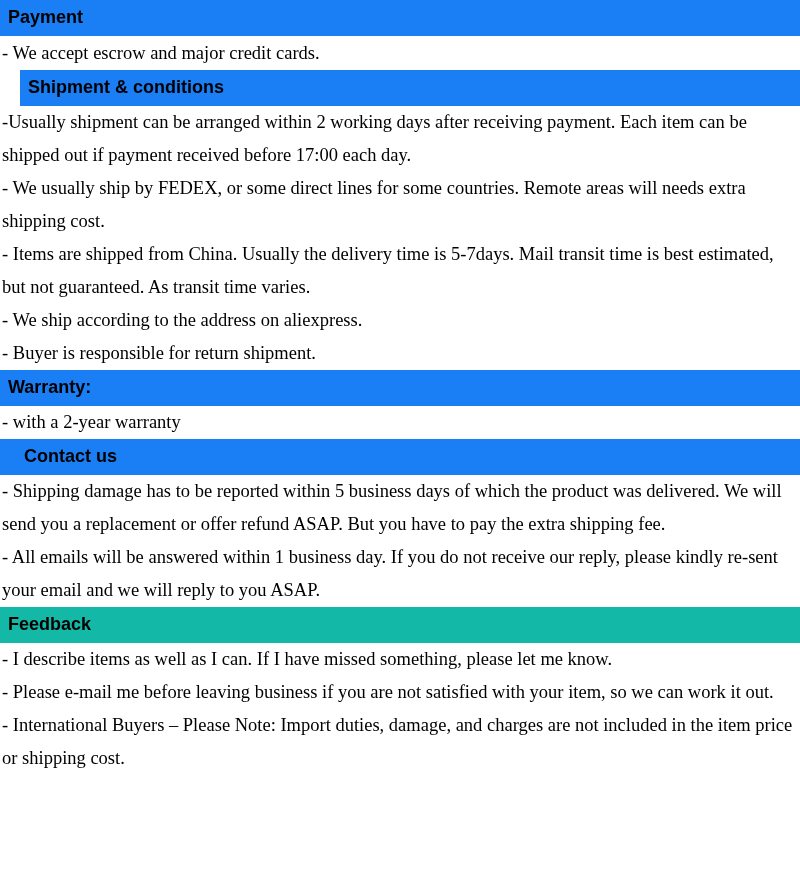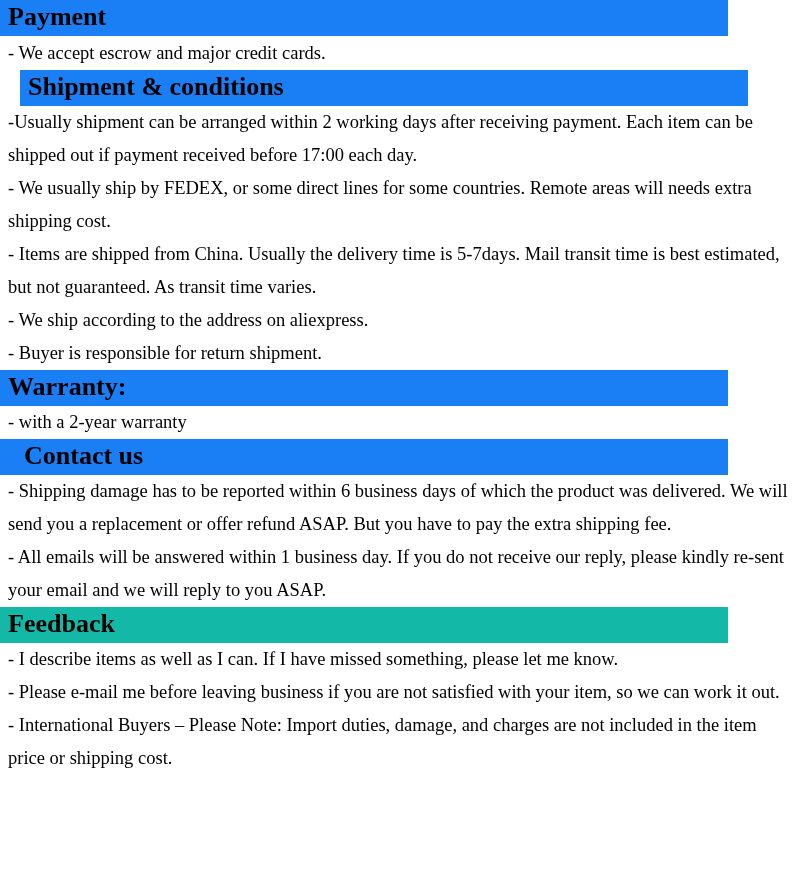--- a/index.html
+++ b/index.html
@@ -14,34 +14,34 @@
     color: #000000;
     overflow: hidden;
   }
   .page {
     width: 800px;
     box-sizing: border-box;
   }
   .section-heading {
     background: #1a7ef5;
     color: #000000;
-    font-family: Liberation Serif, serif;
+    font-family: Liberation Sans, sans-serif;
     font-weight: bold;
-    font-size: 26px;
+    font-size: 18px;
     line-height: 32px;
     padding: 1px 0 3px 8px;
     letter-spacing: 0px;
-    width: 728px;
+    width: 800px;
     box-sizing: border-box;
   }
   .body-text {
     font-family: "Liberation Serif", "DejaVu Serif", serif;
     font-size: 18.5px;
     line-height: 33px;
-    padding: 0 6px 0 8px;
+    padding: 0 6px 0 2px;
     margin: 0;
     color: #000;
   }
   .para {
     margin: 0;
   }
   .first-block .para:first-child {
     padding-top: 1px;
   }
 </style>
@@ -71,21 +71,21 @@
   <div class="section">
     <div class="section-heading" style="background: rgb(26, 126, 245);">Warranty:</div>
     <div class="body-text">
       <p class="para">- with a 2-year warranty</p>
     </div>
   </div>
 
   <div class="section">
     <div class="section-heading" style="background: rgb(26, 126, 245); padding-left: 24px;">Contact us</div>
     <div class="body-text">
-      <p class="para">- Shipping damage has to be reported within 6 business days of which the product was delivered. We will send you a replacement or offer refund ASAP. But you have to pay the extra shipping fee.</p>
+      <p class="para">- Shipping damage has to be reported within 5 business days of which the product was delivered. We will send you a replacement or offer refund ASAP. But you have to pay the extra shipping fee.</p>
       <p class="para">- All emails will be answered within 1 business day. If you do not receive our reply, please kindly re-sent your email and we will reply to you ASAP.</p>
     </div>
   </div>
 
   <div class="section">
     <div class="section-heading" style="background: #14b8a6;">Feedback</div>
     <div class="body-text">
       <p class="para">- I describe items as well as I can. If I have missed something, please let me know.</p>
       <p class="para">- Please e-mail me before leaving business if you are not satisfied with your item, so we can work it out.</p>
       <p class="para">- International Buyers – Please Note: Import duties, damage, and charges are not included in the item price or shipping cost.</p>

